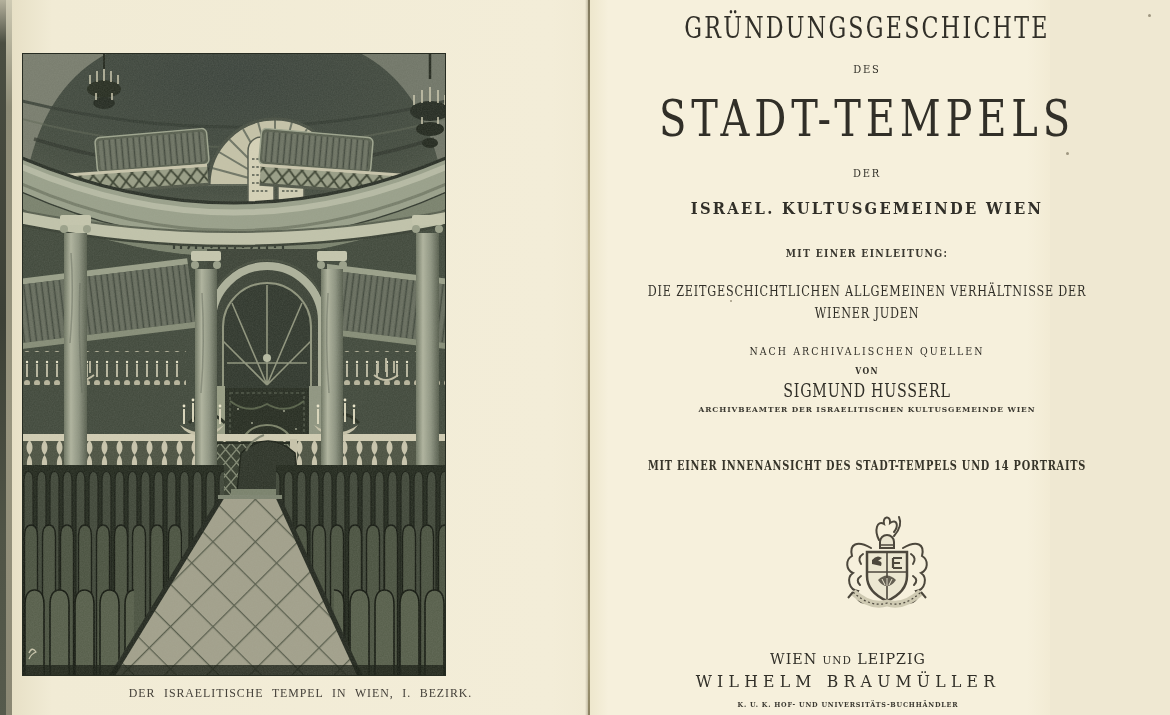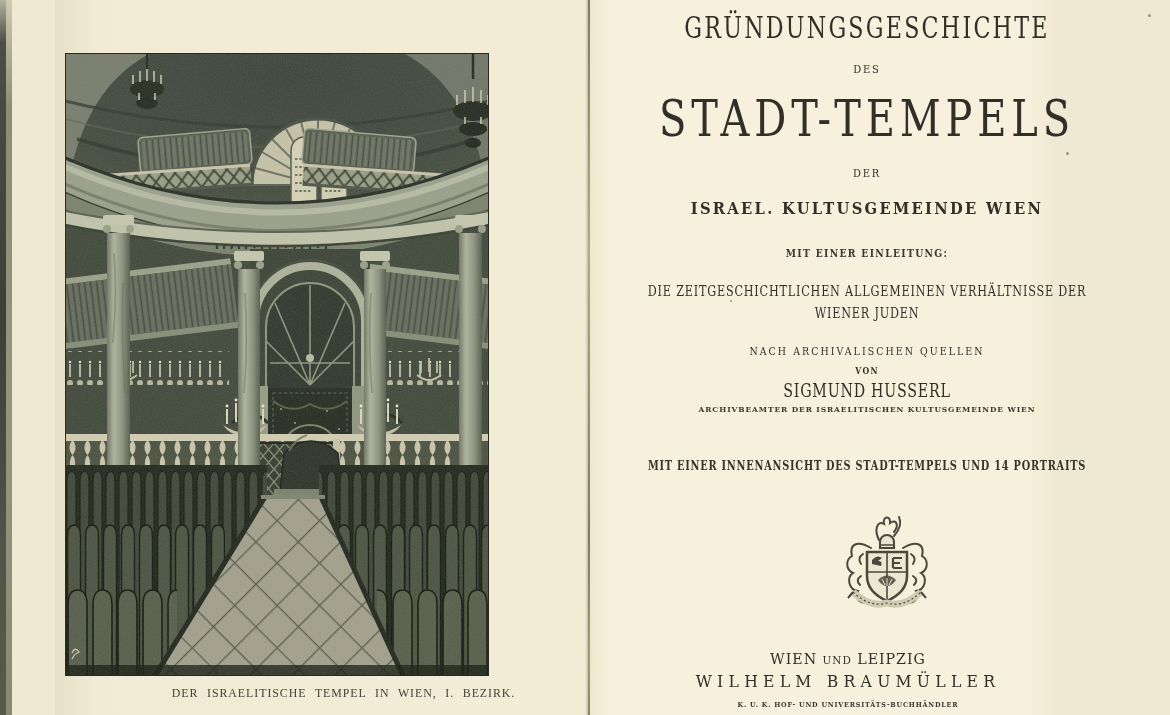--- a/index.html
+++ b/index.html
@@ -7,21 +7,21 @@
     width:1170px;height:715px;position:relative;overflow:hidden;
     background:#efe8d2;
     font-family:"DejaVu Serif","Liberation Serif",serif;
   }
   .edge-dark{position:absolute;left:0;top:0;width:6px;height:715px;
     background:linear-gradient(180deg,#b4b19c 0%,#4b4e42 6%,#3c4036 45%,#50544675%,#565a4c 100%);
     background:linear-gradient(180deg,#b4b19c 0%,#4b4e42 6%,#3c4036 45%,#505446 75%,#565a4c 100%);}
   .edge-olive{position:absolute;left:6px;top:0;width:6px;height:715px;
     background:linear-gradient(180deg,#cfcbb4 0%,#8e8c77 15%,#97947e 60%,#8a8773 100%);}
   .left-page{position:absolute;left:12px;top:0;width:674px;height:715px;
-    background:linear-gradient(90deg,#e7e0c6 0%,#f1ebd5 6%,#f3edd8 80%,#ece5cc 100%);margin-left:43px;}
+    background:linear-gradient(90deg,#e7e0c6 0%,#f1ebd5 6%,#f3edd8 80%,#ece5cc 100%);}
   .gutter{position:absolute;left:585px;top:0;width:8px;height:715px;
     background:linear-gradient(90deg,rgba(110,100,70,0) 0%,rgba(110,100,70,0.45) 50%,rgba(110,100,70,0) 100%);}
   .gutter-line{position:absolute;left:588px;top:0;width:2px;height:715px;
     background:linear-gradient(180deg,#6d6549 0%,#958b68 20%,#b0a57e 35%,#8f8565 55%,#6e664c 75%,#9a906c 92%,#7c734f 100%);
     opacity:.75;}
   .right-page{position:absolute;left:590px;top:0;width:460px;height:715px;
     background:linear-gradient(90deg,#eee7cd 0%,#f6f0dc 4%,#f6f0dc 95%,#f2ebd4 100%);}
 
   .photo{position:absolute;left:10px;top:53px;width:424px;height:623px;display:block;}
   .photo-caption{

